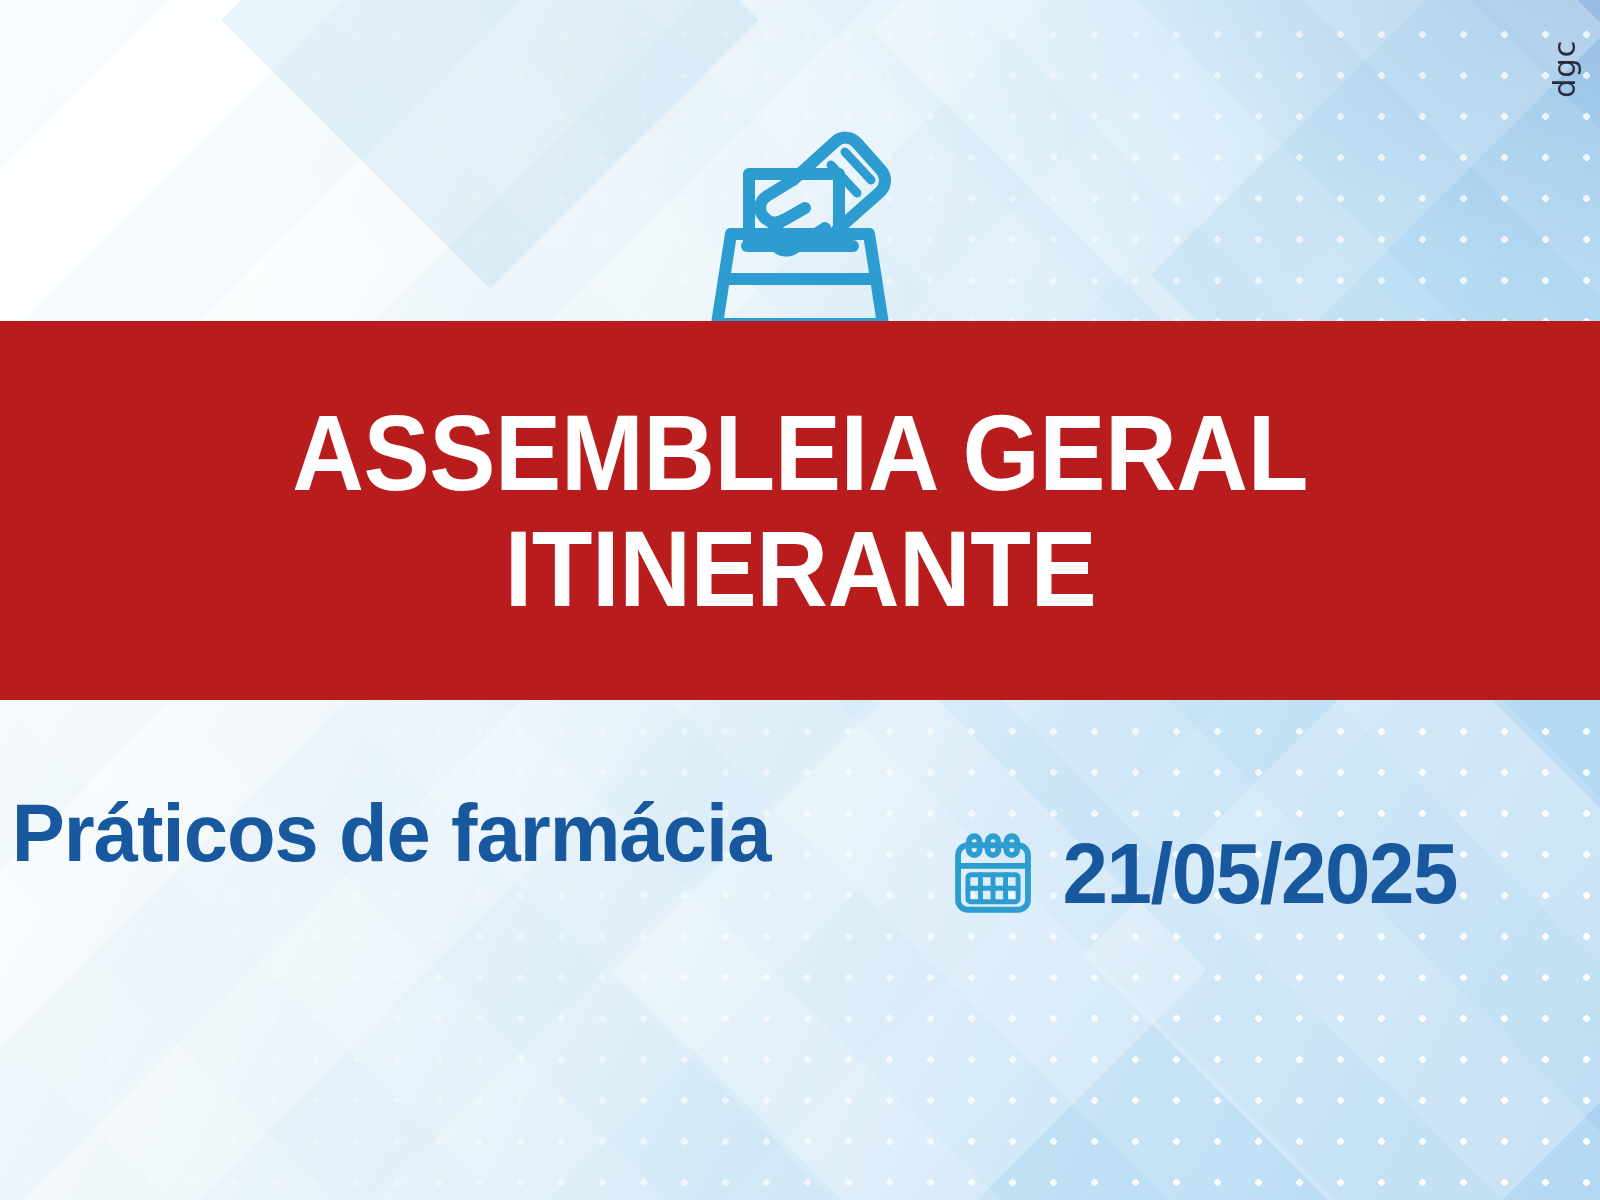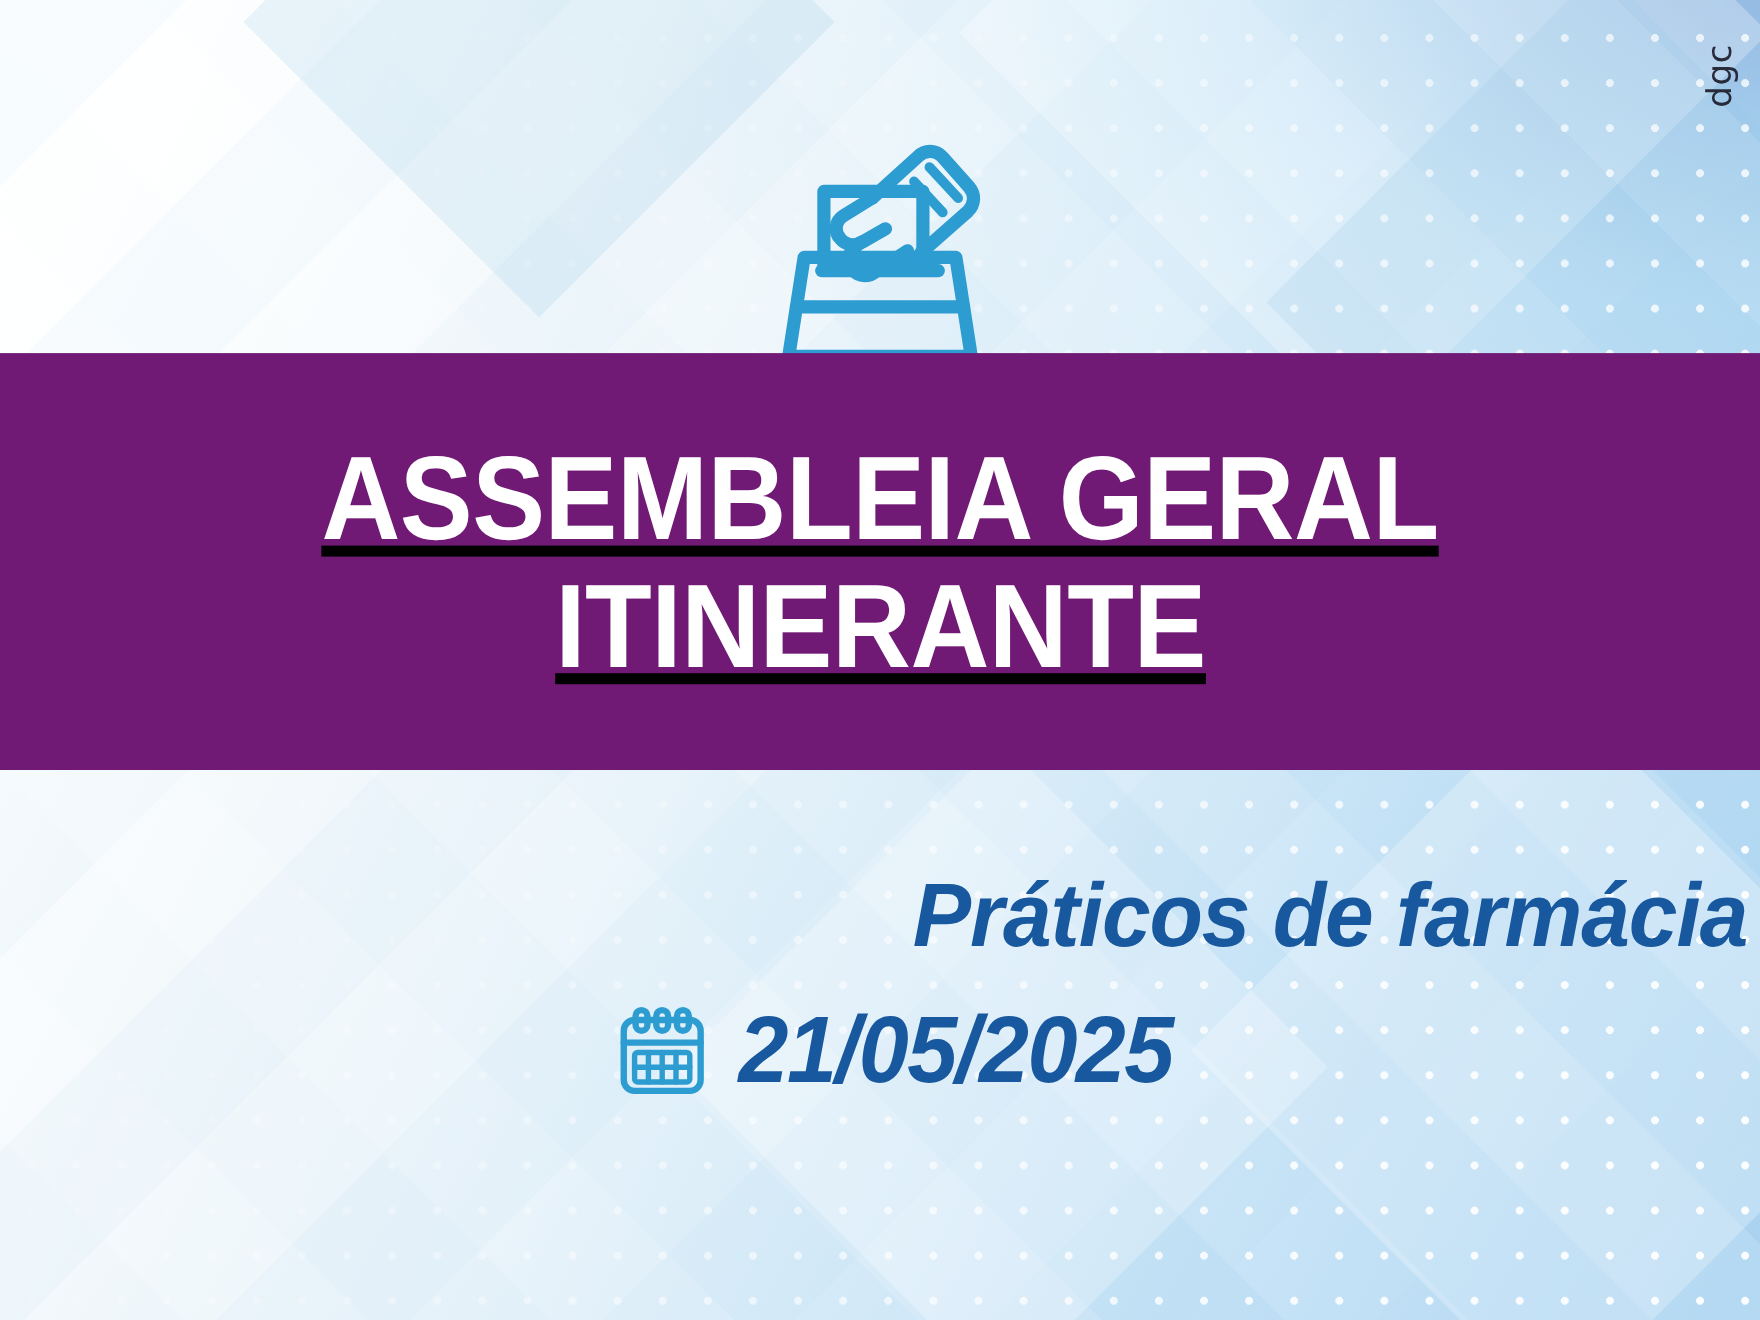--- a/index.html
+++ b/index.html
@@ -131,27 +131,26 @@
     z-index:3;
   }
   .ballot-wrap svg { display:block; }
 
   
   .title-band {
     position:absolute;
     left:0; right:0;
     top:321px;
     height:379px;
-    background:#701a75;
+    background:#b91c1c;
     z-index:4;
     display:flex;
     flex-direction:column;
     align-items:center;
     justify-content:center;
-    text-decoration:underline;
   }
   .title-line {
     color:#ffffff;
     font-family:"Liberation Sans", sans-serif;
     font-weight:700;
     font-size:108px;
     line-height:1.03;
     letter-spacing:-0.5px;
     text-align:center;
     transform:scaleX(0.92);
@@ -160,24 +159,23 @@
   }
   .title-line.l2 { margin-top:4px; }
 
   
   .lower {
     position:absolute;
     left:0; right:0;
     top:700px; bottom:0;
     z-index:5;
     display:flex;
-    flex-direction:column;
-    align-items:flex-end;
+    flex-direction:row;
+    align-items:flex-start;
     padding-top:92px;
-    font-style:italic;
   }
 
   .subtitle {
     color:#18589f;
     font-family:"Liberation Sans", sans-serif;
     font-weight:700;
     font-size:82px;
     line-height:1;
     letter-spacing:-1px;
     text-align:center;

